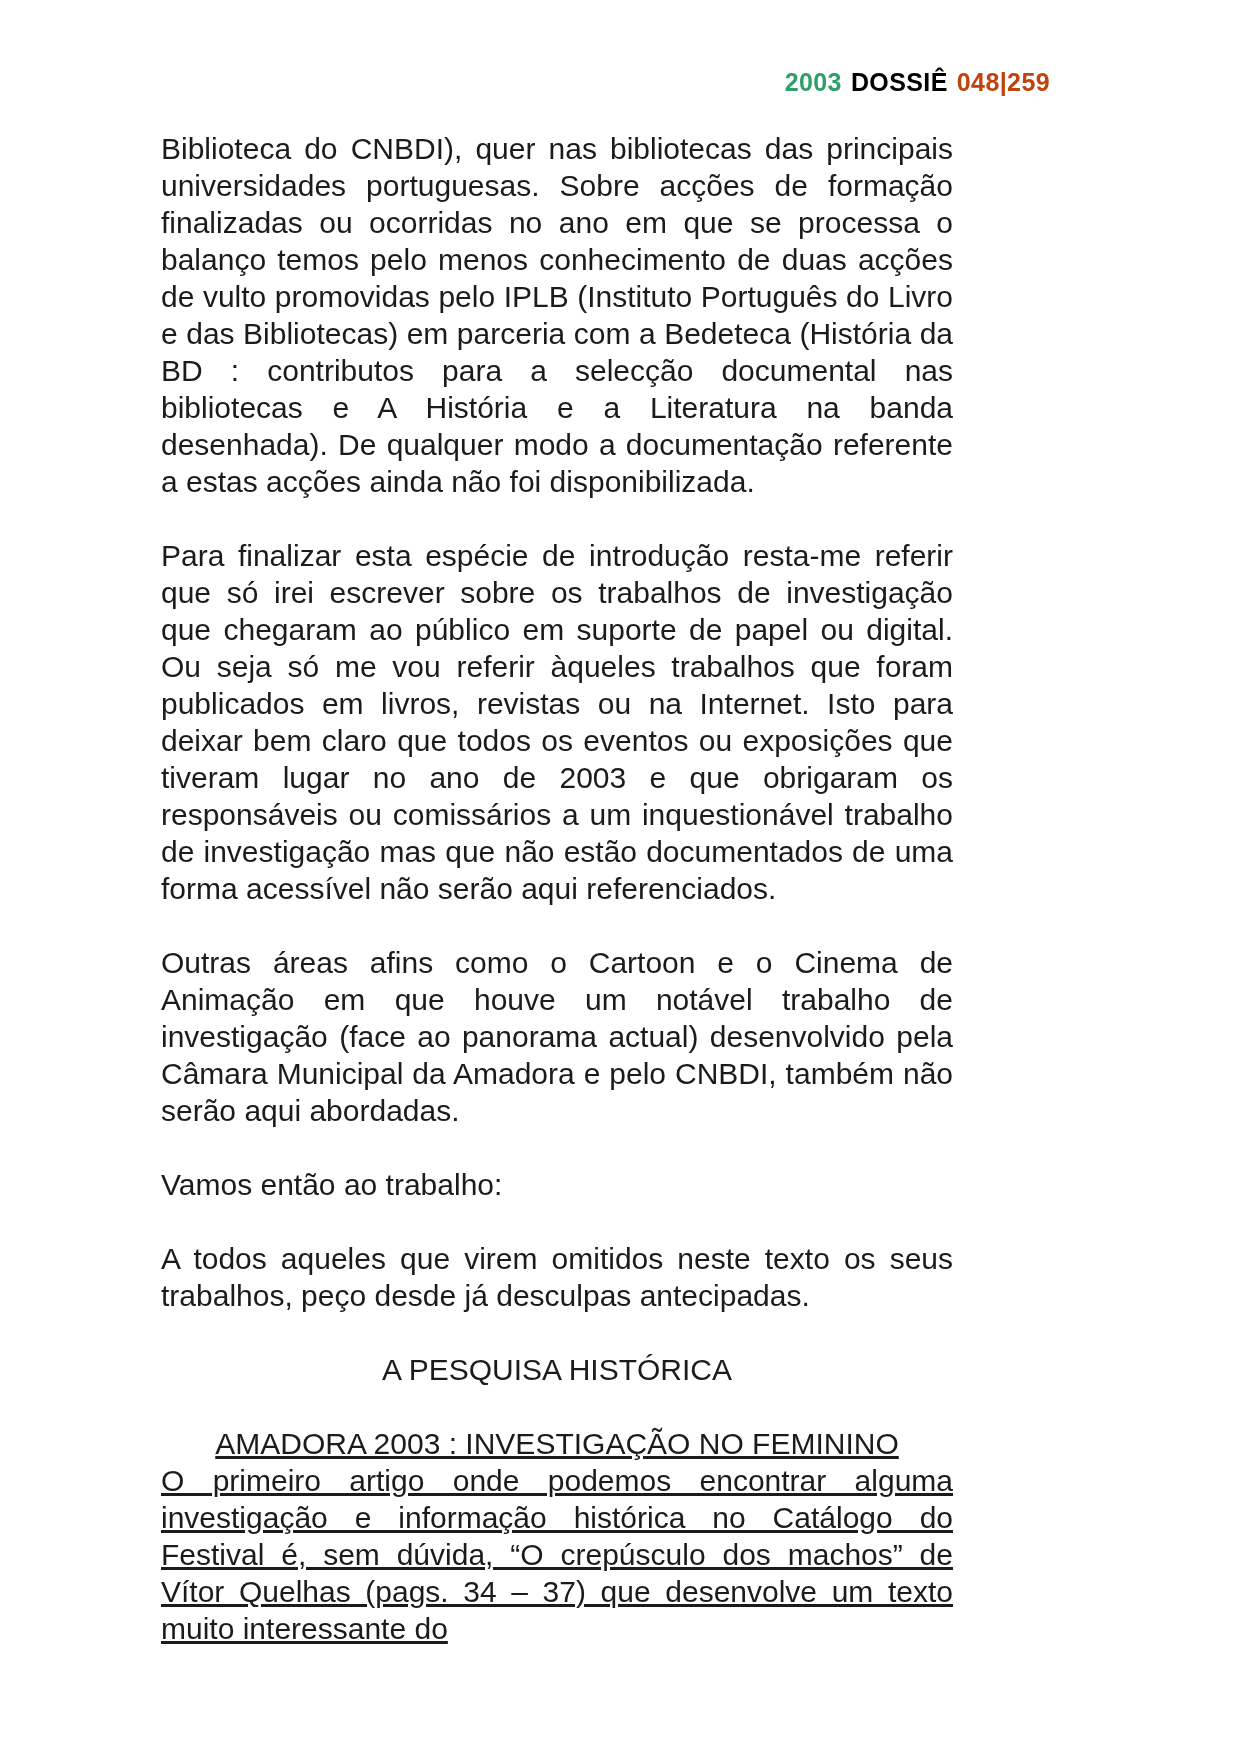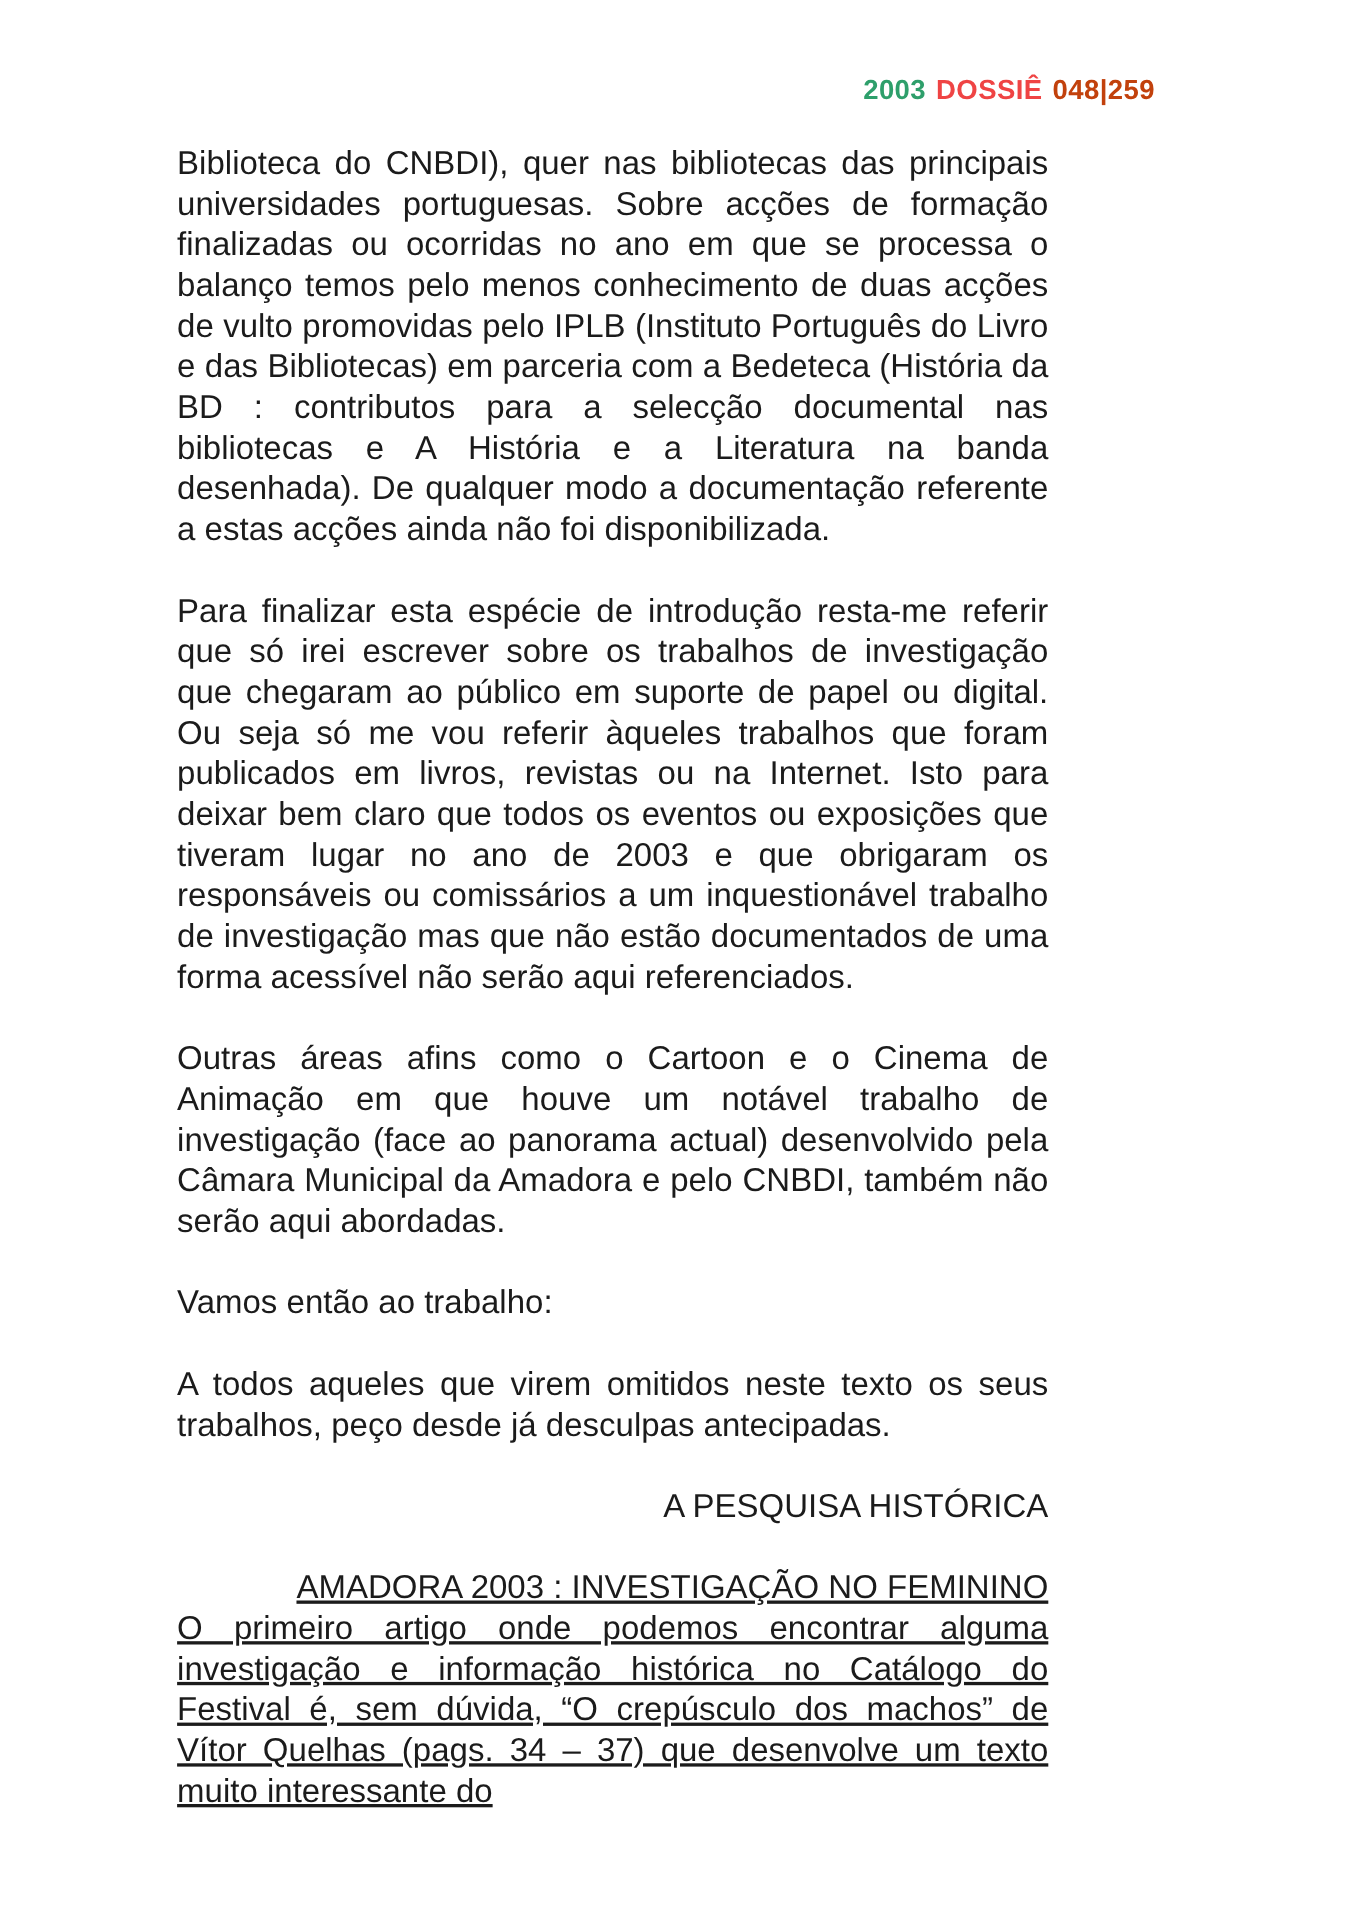--- a/index.html
+++ b/index.html
@@ -18,39 +18,39 @@
   .page-header {
     position: absolute;
     top: 68px;
     right: 192px;
     font-size: 25px;
     font-weight: 700;
     letter-spacing: 0.4px;
     white-space: nowrap;
   }
   .hdr-year   { color: #2e9f6b; margin-left: 32px; }
-  .hdr-label  { color: #ef4444; margin-left: 9px; }
+  .hdr-label  { color: #000000; margin-left: 9px; }
   .hdr-pages  { color: #c2410c; margin-left: 9px; }
 
   .content {
     position: absolute;
     top: 130px;
     left: 161px;
     width: 792px;
     font-size: 30px;
     line-height: 37px;
     color: #1b1b1b;
   }
   .content p {
     margin: 0 0 37px 0;
     text-align: justify;
     text-justify: inter-word;
   }
   .content p.heading {
-    text-align: right;
+    text-align: center;
   }
   .content p.tight {
     margin-bottom: 0;
     text-decoration: underline;
   }
 </style>
 </head>
 <body>
 
 <div class="page">

